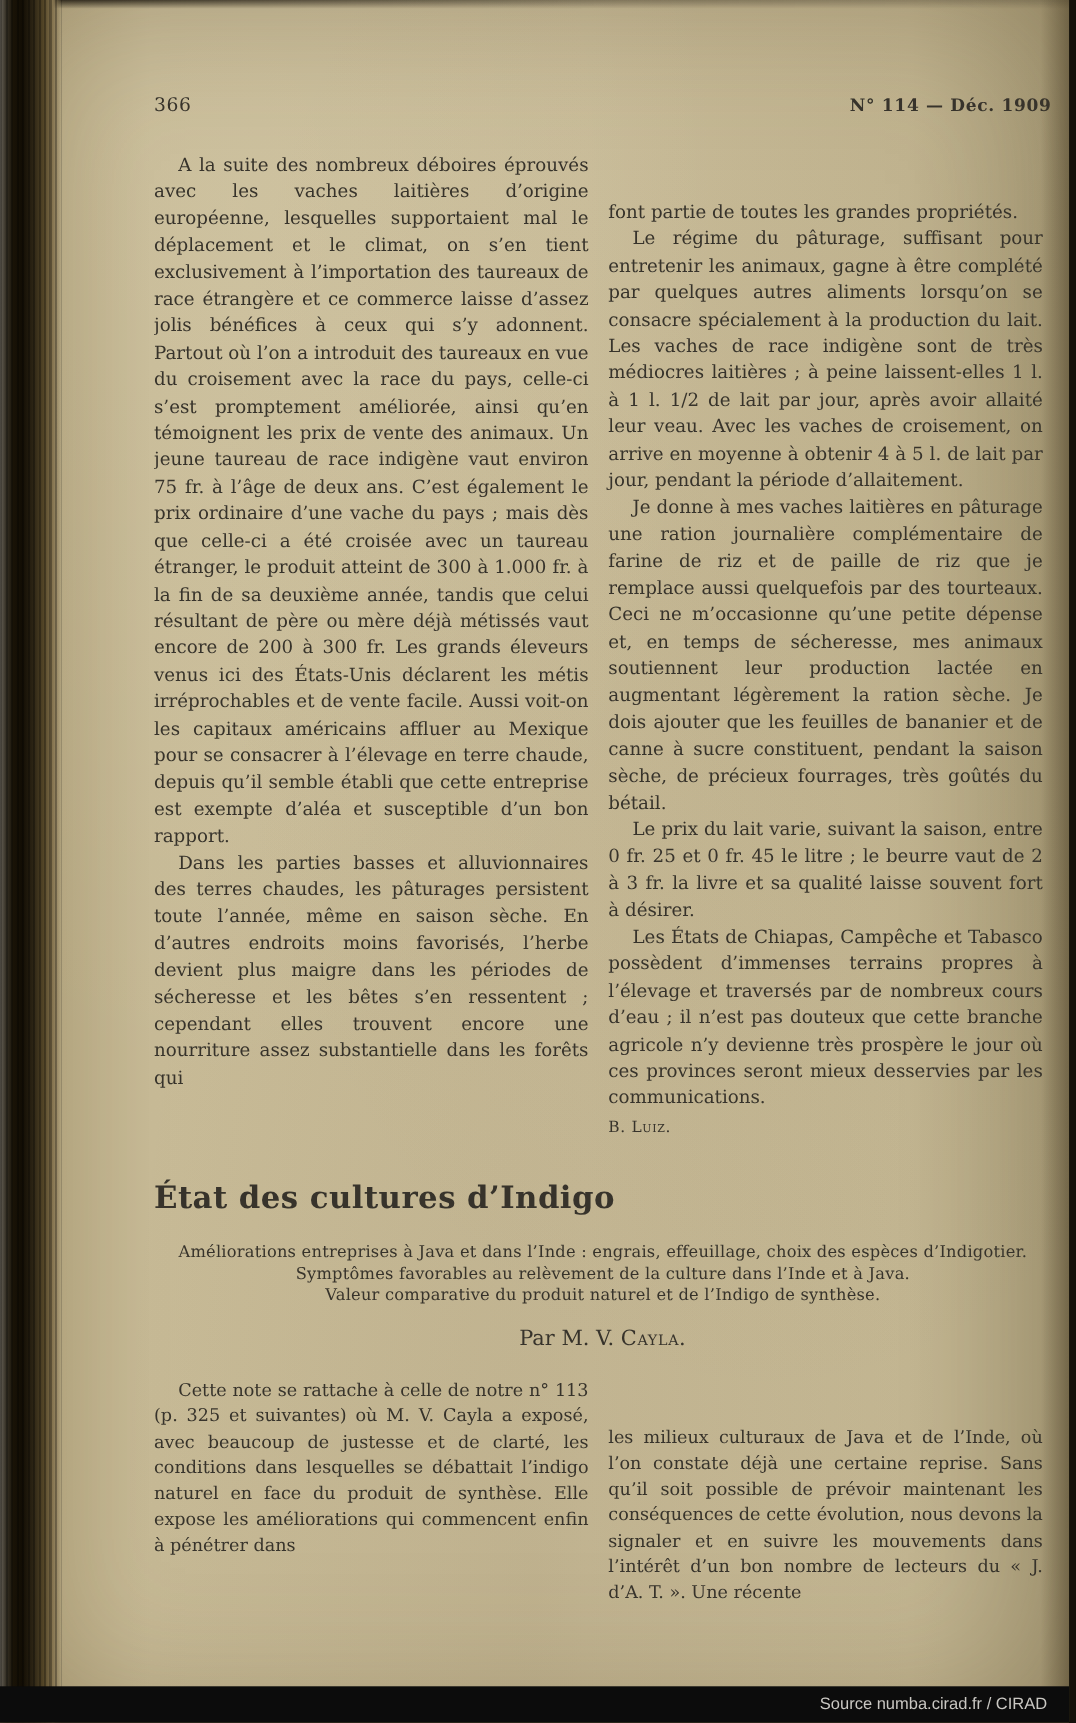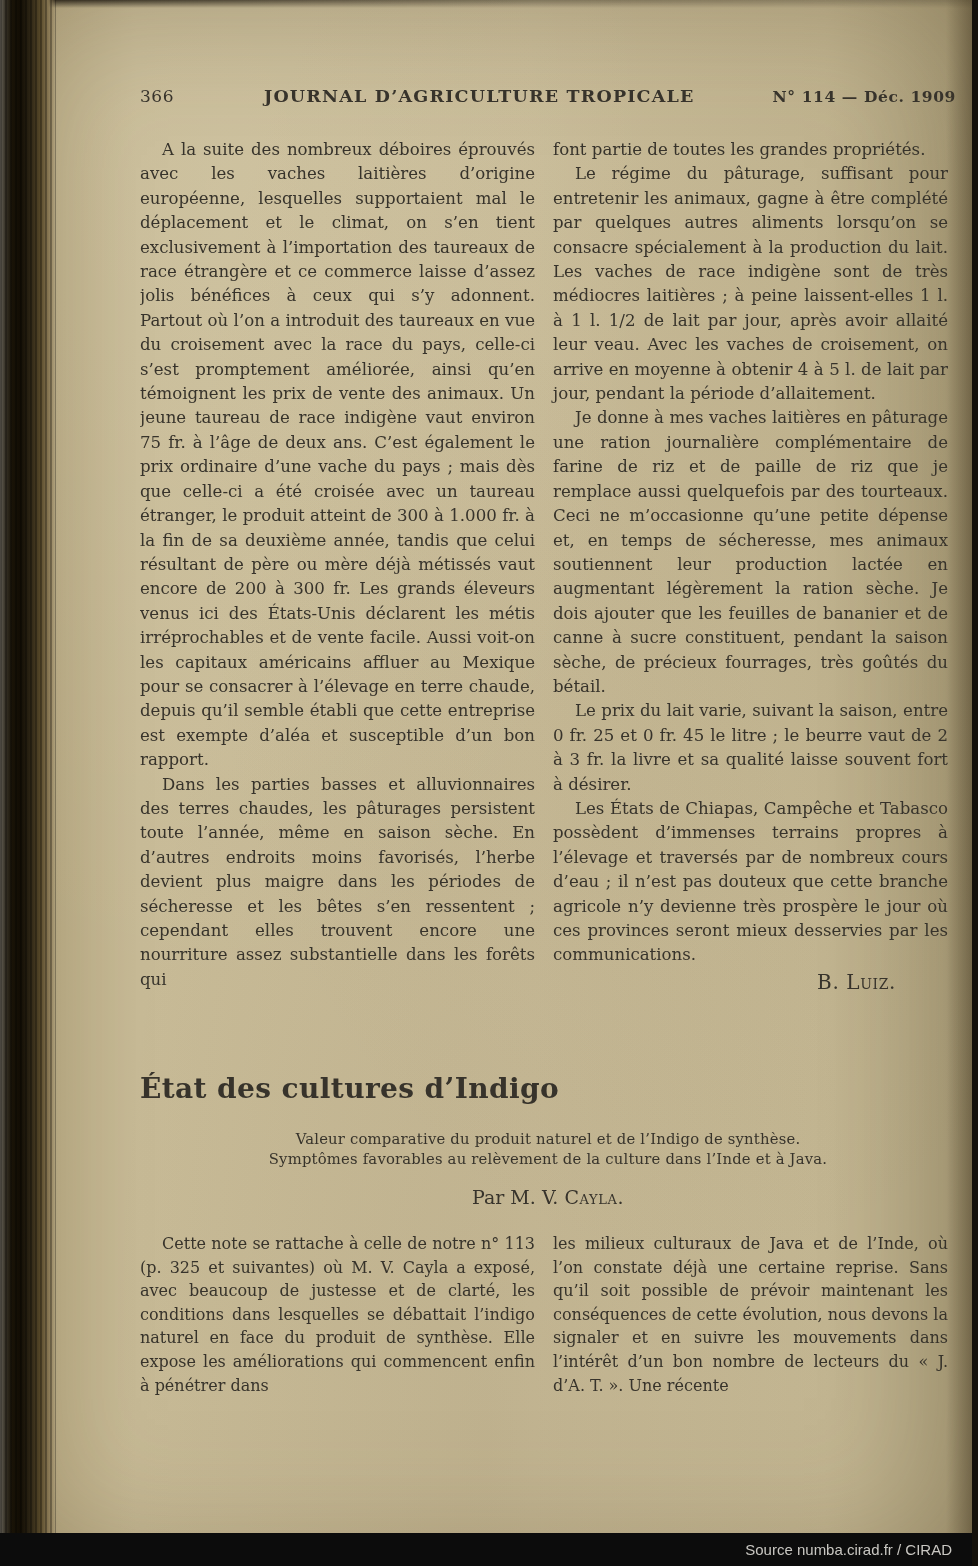--- a/index.html
+++ b/index.html
@@ -37,22 +37,22 @@
   .ptitle{font-weight:bold;letter-spacing:1.2px;font-size:17.5px;transform:translateX(6px);}
   .pissue{font-weight:bold;font-size:15.5px;letter-spacing:0.6px;}
   
   .cols{display:flex;gap:18px;}
   .col{width:395px;}
   .cols1{position:absolute;left:140px;top:138px;width:816px;height:915px;overflow:hidden;}
   .para{
     margin:0;text-align:justify;font-size:16.6px;line-height:24.4px;
     text-indent:22px;hyphens:auto;-webkit-hyphens:auto;
   }
-  .cont{text-indent:0;}
-  .signature{margin:2px 0 0;text-align:right;padding-right:52px;font-size:20px;line-height:24.4px;}
+  .cont{text-indent:0;margin-top:43px;}
+  .signature{margin:2px 0 0;padding-right:52px;font-size:14px;line-height:24.4px;}
   .sc{font-variant:small-caps;letter-spacing:0.6px;}
   
   .article2{position:absolute;left:140px;top:1072px;width:816px;}
   .title{margin:0 0 24px;font-size:28px;font-weight:bold;letter-spacing:0.4px;}
   .subtitle p{margin:0;text-align:center;font-size:14.8px;line-height:19.5px;letter-spacing:0.2px;}
   .byline{margin:18px 0 24px;text-align:center;font-size:19px;}
   .article2 .para{font-size:16px;line-height:23.6px;}
   
   .footerbar{
     position:absolute;left:0;right:0;bottom:0;height:33px;z-index:5;
@@ -65,21 +65,20 @@
 </style>
 </head>
 <body>
 
 <div class="scan">
   <div class="paper">
 
     <div class="content">
       <div class="pagehead">
         <span class="pnum">366</span>
-        <span class="ptitle">JOURNAL D’AGRICULTURE TROPICALE</span>
         <span class="pissue">N° 114 — Déc. 1909</span>
       </div>
     </div>
 
     <section class="cols cols1">
       <div class="col">
         <p class="para">A la suite des nombreux déboires éprouvés avec les vaches laitières d’origine européenne, lesquelles supportaient mal le déplacement et le climat, on s’en tient exclusivement à l’importation des taureaux de race étrangère et ce commerce laisse d’assez jolis bénéfices à ceux qui s’y adonnent. Partout où l’on a introduit des taureaux en vue du croisement avec la race du pays, celle-ci s’est promptement améliorée, ainsi qu’en témoignent les prix de vente des animaux. Un jeune taureau de race indigène vaut environ 75 fr. à l’âge de deux ans. C’est également le prix ordinaire d’une vache du pays ; mais dès que celle-ci a été croisée avec un taureau étranger, le produit atteint de 300 à 1.000 fr. à la fin de sa deuxième année, tandis que celui résultant de père ou mère déjà métissés vaut encore de 200 à 300 fr. Les grands éleveurs venus ici des États-Unis déclarent les métis irréprochables et de vente facile. Aussi voit-on les capitaux américains affluer au Mexique pour se consacrer à l’élevage en terre chaude, depuis qu’il semble établi que cette entreprise est exempte d’aléa et susceptible d’un bon rapport.</p>
         <p class="para">Dans les parties basses et alluvionnaires des terres chaudes, les pâturages persistent toute l’année, même en saison sèche. En d’autres endroits moins favorisés, l’herbe devient plus maigre dans les périodes de sécheresse et les bêtes s’en ressentent ; cependant elles trouvent encore une nourriture assez substantielle dans les forêts qui</p>
       </div>
       <div class="col">
@@ -88,22 +87,23 @@
         <p class="para">Je donne à mes vaches laitières en pâturage une ration journalière complémentaire de farine de riz et de paille de riz que je remplace aussi quelquefois par des tourteaux. Ceci ne m’occasionne qu’une petite dépense et, en temps de sécheresse, mes animaux soutiennent leur production lactée en augmentant légèrement la ration sèche. Je dois ajouter que les feuilles de bananier et de canne à sucre constituent, pendant la saison sèche, de précieux fourrages, très goûtés du bétail.</p>
         <p class="para">Le prix du lait varie, suivant la saison, entre 0 fr. 25 et 0 fr. 45 le litre ; le beurre vaut de 2 à 3 fr. la livre et sa qualité laisse souvent fort à désirer.</p>
         <p class="para">Les États de Chiapas, Campêche et Tabasco possèdent d’immenses terrains propres à l’élevage et traversés par de nombreux cours d’eau ; il n’est pas douteux que cette branche agricole n’y devienne très prospère le jour où ces provinces seront mieux desservies par les communications.</p>
         <p class="signature"><span class="sc">B. Luiz.</span></p>
       </div>
     </section>
 
     <section class="article2">
       <h1 class="title">État des cultures d’Indigo</h1>
       <div class="subtitle">
+        <p>Améliorations entreprises à Java et dans l’Inde : engrais, effeuillage, choix des espèces d’Indigotier.</p>
+        <p>Symptômes favorables au relèvement de la culture dans l’Inde et à Java.</p>
         <p>Valeur comparative du produit naturel et de l’Indigo de synthèse.</p>
-        <p>Symptômes favorables au relèvement de la culture dans l’Inde et à Java.</p>
       </div>
       <p class="byline"><span>Par M. V. </span><span class="sc">Cayla.</span></p>
       <div class="cols">
         <div class="col">
           <p class="para">Cette note se rattache à celle de notre n° 113 (p. 325 et suivantes) où M. V. Cayla a exposé, avec beaucoup de justesse et de clarté, les conditions dans lesquelles se débattait l’indigo naturel en face du produit de synthèse. Elle expose les améliorations qui commencent enfin à pénétrer dans</p>
         </div>
         <div class="col">
           <p class="para cont">les milieux culturaux de Java et de l’Inde, où l’on constate déjà une certaine reprise. Sans qu’il soit possible de prévoir maintenant les conséquences de cette évolution, nous devons la signaler et en suivre les mouvements dans l’intérêt d’un bon nombre de lecteurs du « J. d’A. T. ». Une récente</p>
         </div>
       </div>

